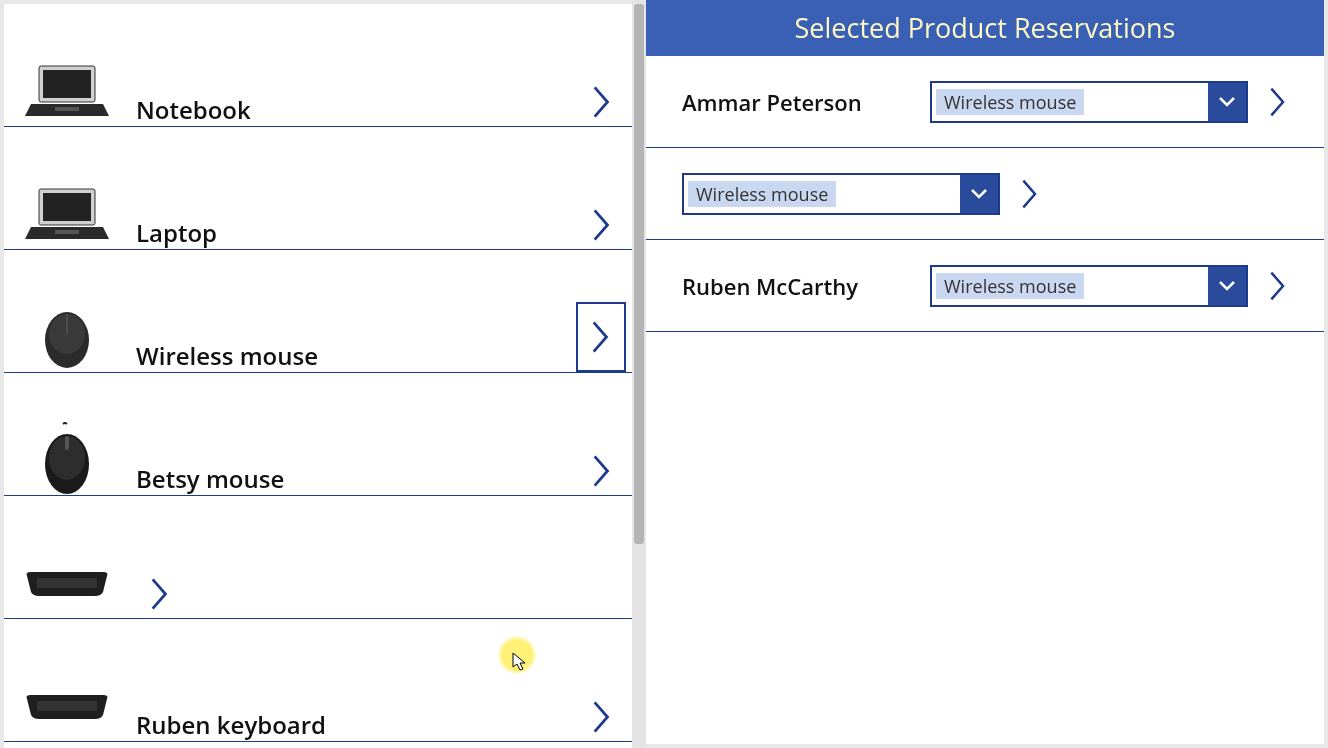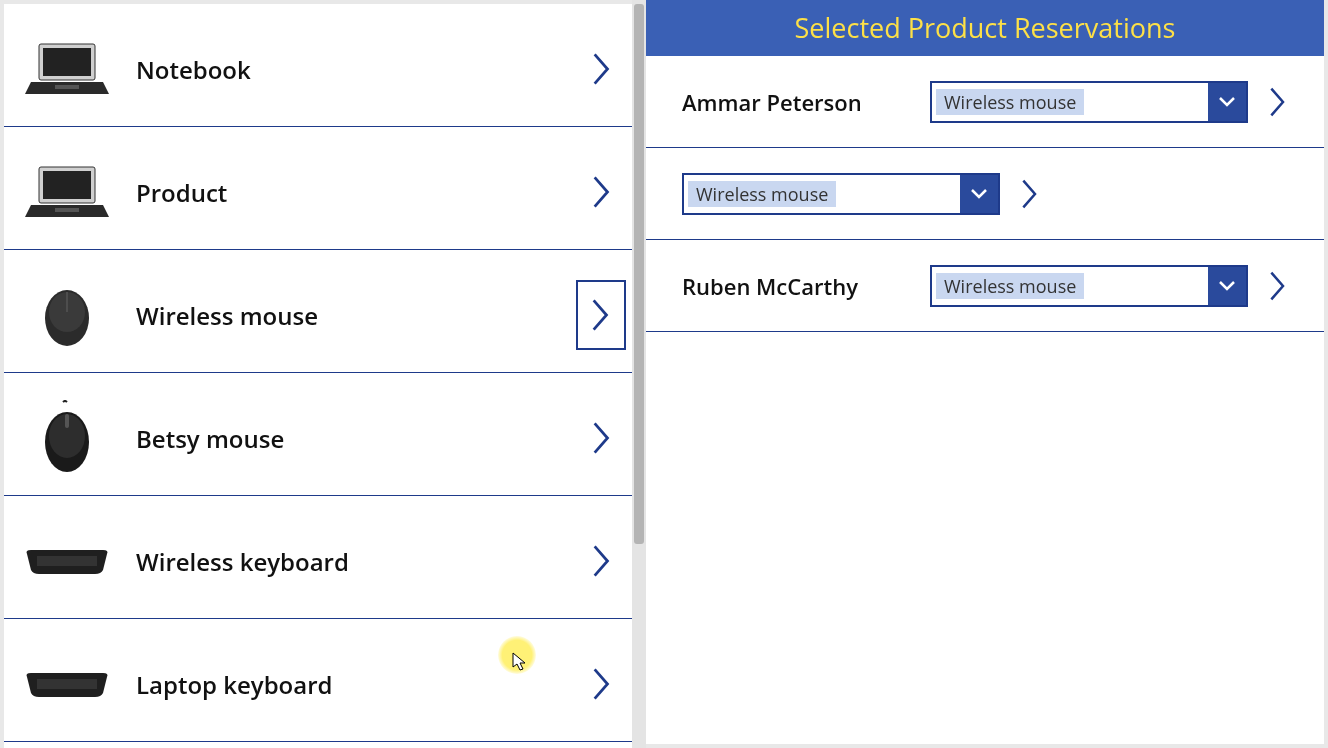--- a/index.html
+++ b/index.html
@@ -20,21 +20,21 @@
     .left-panel {
       width: 640px;
       height: 100%;
       background: #fff;
       margin: 4px 0 4px 4px;
       overflow-y: auto;
       position: relative;
     }
     .product-row {
       display: flex;
-      align-items: center;
+      align-items: flex-end;
       height: 123px;
       border-bottom: 1px solid #1e3a8a;
       padding: 8px 6px 0 18px;
       position: relative;
     }
     .product-row:first-child { border-top: none; }
     .product-thumb {
       width: 90px;
       height: 70px;
       display: flex;
@@ -64,21 +64,21 @@
     }
     
     .right-panel {
       flex: 1;
       background: #fff;
       margin: 0 4px 4px 0;
       position: relative;
     }
     .right-header {
       background: #3a60b5;
-      color: #fde047;
+      color: #fef9c3;
       font-size: 27px;
       font-weight: 400;
       text-align: center;
       height: 56px;
       line-height: 56px;
     }
     .reservation-row {
       display: flex;
       align-items: center;
       height: 92px;
@@ -185,21 +185,21 @@
       </div>
       <div class="product-row">
     <div class="product-thumb">
           <svg width="84" height="58" viewBox="0 0 84 58">
       <rect x="14" y="4" width="56" height="36" rx="2" fill="#d0d0d0" stroke="#333"></rect>
       <rect x="18" y="8" width="48" height="28" fill="#222"></rect>
       <path d="M6 42 L78 42 L84 54 L0 54 Z" fill="#2a2a2a"></path>
       <rect x="30" y="45" width="24" height="4" fill="#555"></rect>
     </svg>
         </div>
-    <div class="product-label">Product</div>
+    <div class="product-label">Laptop</div>
     <div class="chevron-btn ">
           <svg width="22" height="38" viewBox="0 0 24 40">
             <path d="M4 4 L18 20 L4 36" fill="none" stroke="#1e3a8a" stroke-width="3"></path>
           </svg>
         </div>
       </div>
       <div class="product-row">
     <div class="product-thumb">
           <svg width="70" height="66" viewBox="0 0 70 66">
       <ellipse cx="35" cy="36" rx="22" ry="28" fill="#2b2b2b"></ellipse>
@@ -230,35 +230,34 @@
           </svg>
         </div>
       </div>
       <div class="product-row">
     <div class="product-thumb">
           <svg width="88" height="30" viewBox="0 0 88 30">
       <path d="M4 8 Q2 4 8 4 L80 4 Q86 4 84 8 L80 24 Q78 28 72 28 L16 28 Q10 28 8 24 Z" fill="#1f1f1f"></path>
       <rect x="14" y="10" width="60" height="10" fill="#333"></rect>
     </svg>
         </div>
-    <div class="product-label">Wireless keyboard</div>
     <div class="chevron-btn ">
           <svg width="22" height="38" viewBox="0 0 24 40">
             <path d="M4 4 L18 20 L4 36" fill="none" stroke="#1e3a8a" stroke-width="3"></path>
           </svg>
         </div>
       </div>
       <div class="product-row">
     <div class="product-thumb">
           <svg width="88" height="30" viewBox="0 0 88 30">
       <path d="M4 8 Q2 4 8 4 L80 4 Q86 4 84 8 L80 24 Q78 28 72 28 L16 28 Q10 28 8 24 Z" fill="#1f1f1f"></path>
       <rect x="14" y="10" width="60" height="10" fill="#333"></rect>
     </svg>
         </div>
-    <div class="product-label">Laptop keyboard</div>
+    <div class="product-label">Ruben keyboard</div>
     <div class="chevron-btn ">
           <svg width="22" height="38" viewBox="0 0 24 40">
             <path d="M4 4 L18 20 L4 36" fill="none" stroke="#1e3a8a" stroke-width="3"></path>
           </svg>
         </div>
       </div>
     </div>
   <div class="divider-scroll">
     <div class="divider-thumb"></div>
   </div>

